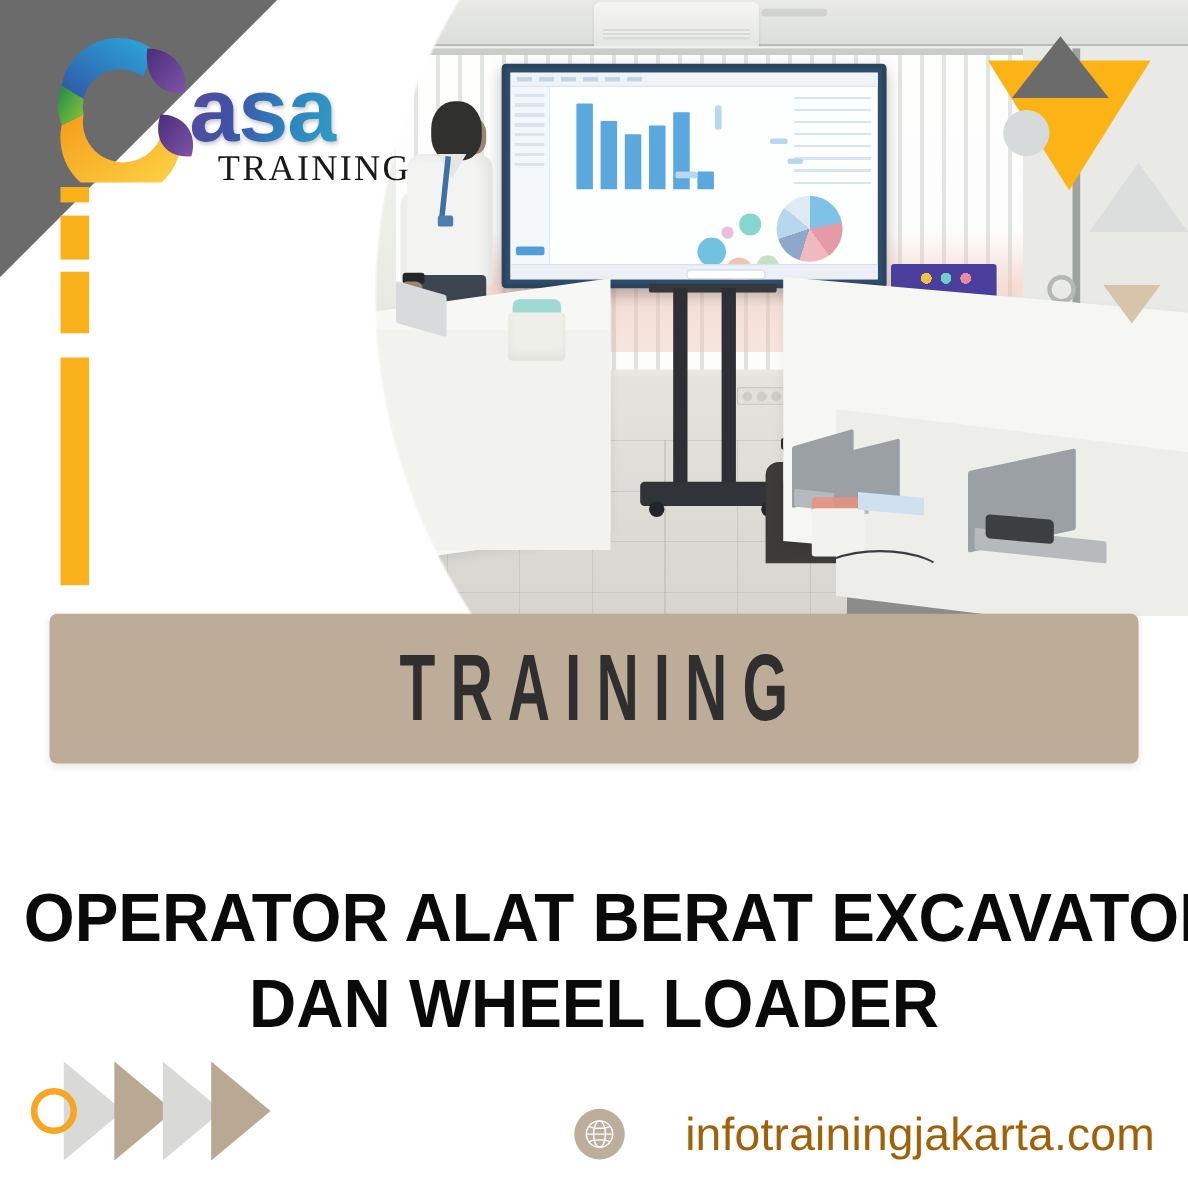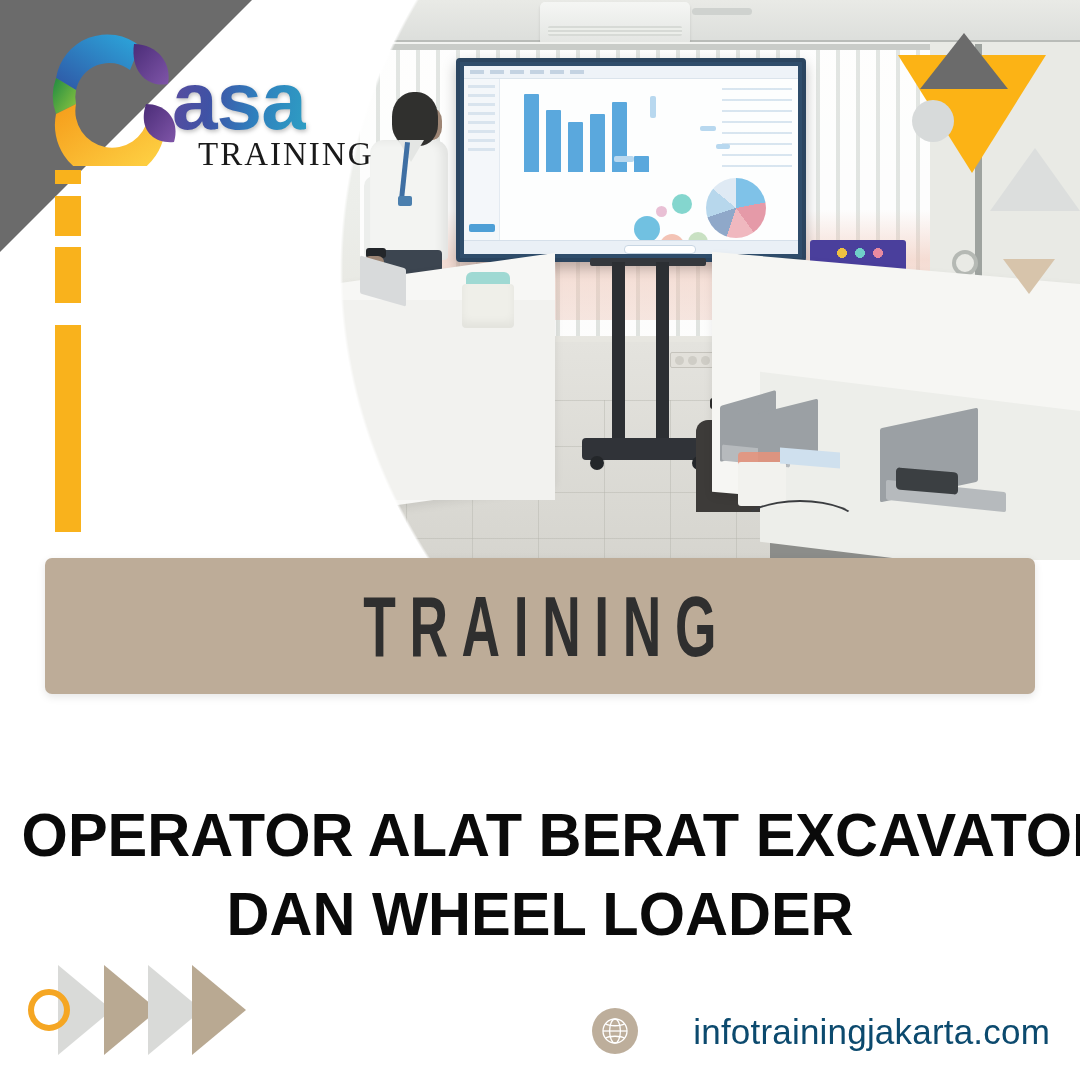--- a/index.html
+++ b/index.html
@@ -192,21 +192,21 @@
   .arw1{left:40px;border-left:54px solid #d9dad8;}
   .arw2{left:86px;border-left:54px solid #b9a992;}
   .arw3{left:130px;border-left:54px solid #d9dad8;}
   .arw4{left:174px;border-left:54px solid #b9a992;}
   .arw-circle{position:absolute;left:10px;top:24px;width:42px;height:42px;border:6px solid #f5a623;border-radius:50%;background:transparent;}
 
   
   .site{position:absolute;right:30px;top:1008px;display:flex;align-items:center;gap:15px;}
   .globe{width:46px;height:46px;border-radius:50%;background:#bdae9b;position:relative;flex:0 0 auto;}
   .globe svg{position:absolute;left:9px;top:9px;}
-  .site-text{font-size:35px;color:#0c4a6e;letter-spacing:.2px;line-height:1;margin-left:40px;}
+  .site-text{font-size:42px;color:#a16207;letter-spacing:.2px;line-height:1;margin-left:40px;}
 </style>
 </head>
 <body>
 
 <div class="canvas">
 
   <div class="photo-wrap">
     <div class="photo">
 
       <div class="ph-ceiling"></div>

